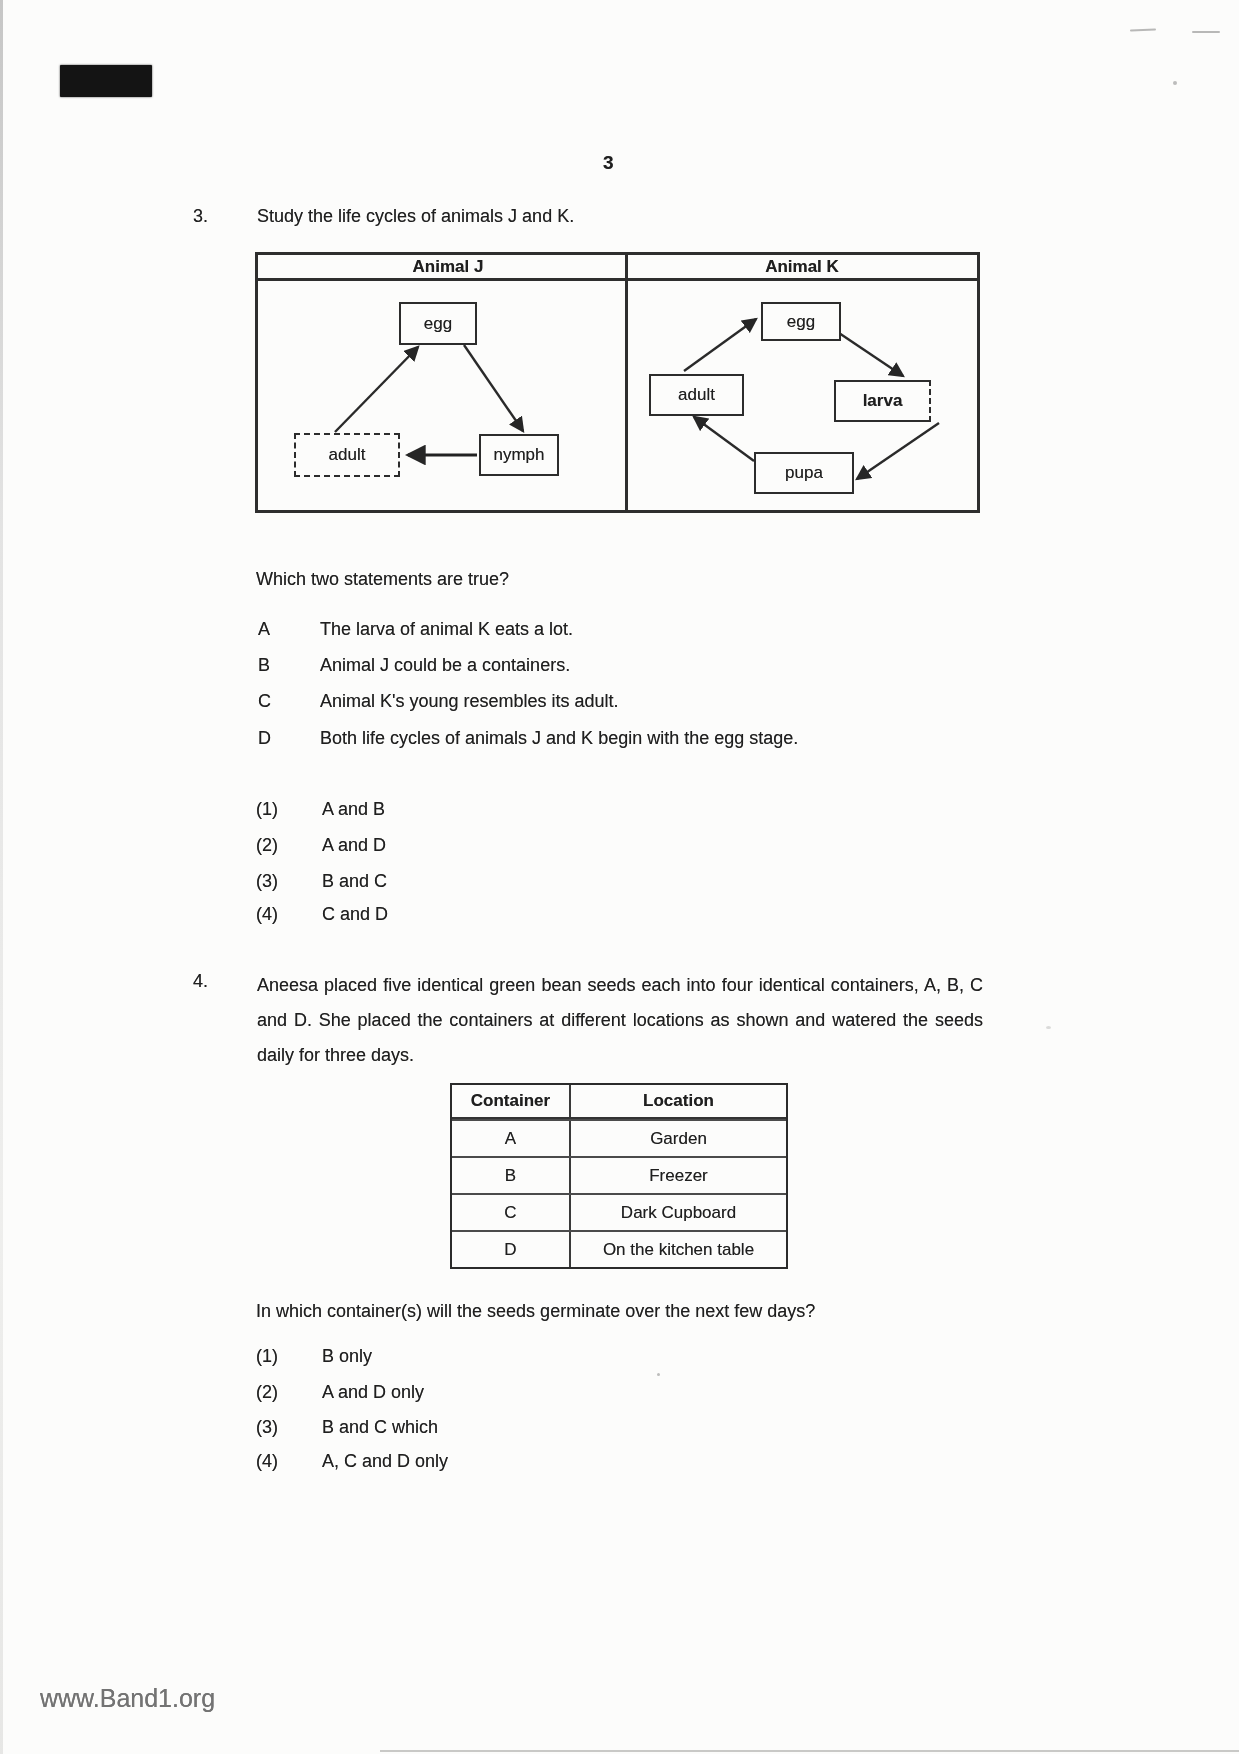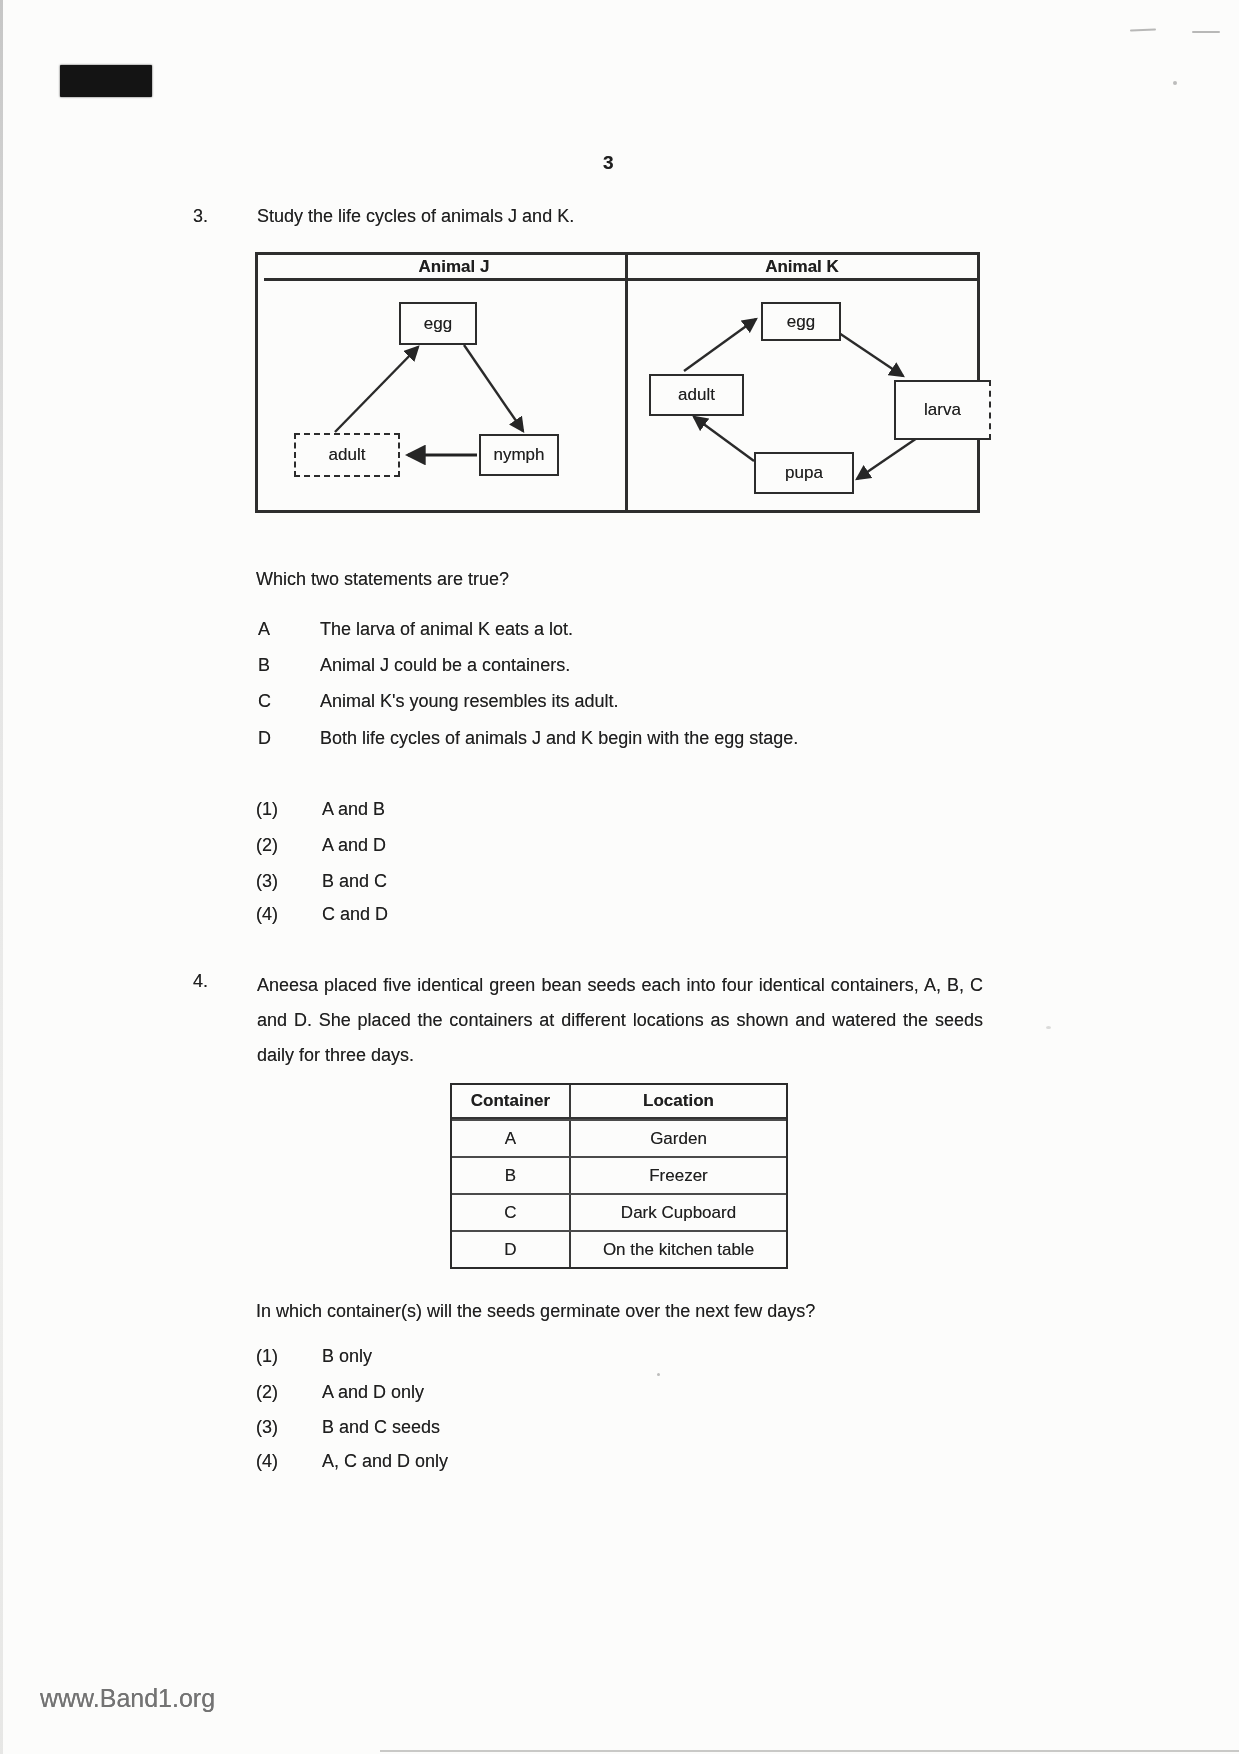--- a/index.html
+++ b/index.html
@@ -20,21 +20,21 @@
   .qline{font-size:18px;line-height:22px;white-space:nowrap;}
   .qnum{position:absolute;left:193px;}
   .qtext{position:absolute;left:257px;}
   .plain{font-size:18px;line-height:22px;white-space:nowrap;}
   .stmt .lbl{display:inline-block;width:62px;}
   .opt .lbl{display:inline-block;width:66px;}
   
   .lc{left:255px;top:252px;width:725px;height:261px;border:3px solid #2e2e2e;box-sizing:border-box;}
   .lc-head{position:absolute;top:0;height:26px;box-sizing:border-box;border-bottom:3px solid #2e2e2e;
     font-weight:bold;font-size:17px;text-align:center;line-height:24px;}
-  .lc-head.l{left:0;width:380px;margin-left:6px;}
+  .lc-head.l{left:0;width:380px;}
   .lc-head.r{left:367px;width:352px;border-left:2.5px solid #2e2e2e;}
   .lc-divider{position:absolute;left:367px;top:0;width:2.5px;height:255px;background:#2e2e2e;}
   .node{position:absolute;border:2.5px solid #2c2c2c;box-sizing:border-box;background:#fcfcfb;
     display:flex;align-items:center;justify-content:center;font-size:17px;}
   .node.dashed{border-style:dashed;}
   .node.rdash{border-right-style:dashed;}
   .arrows{position:absolute;left:0;top:0;width:100%;height:100%;}
   
   .loc-table{left:450px;top:1083px;width:338px;border:2.5px solid #2b2b2b;box-sizing:border-box;background:#fcfcfb;}
   .loc-row{display:flex;box-sizing:border-box;}
@@ -90,21 +90,21 @@
       <line x1="681" y1="168" x2="599" y2="224" stroke="#2a2a2a" stroke-width="2.4" marker-end="url(#ah)"></line>
       <line x1="496" y1="206" x2="436" y2="162" stroke="#2a2a2a" stroke-width="2.4" marker-end="url(#ah)"></line>
     </svg>
 
     <div class="node" style="left:141px;top:47px;width:78px;height:43px;">egg</div>
     <div class="node dashed" style="left:36px;top:178px;width:106px;height:44px;">adult</div>
     <div class="node" style="left:221px;top:179px;width:80px;height:42px;">nymph</div>
 
     <div class="node" style="left:503px;top:47px;width:80px;height:39px;">egg</div>
     <div class="node" style="left:391px;top:119px;width:95px;height:42px;">adult</div>
-    <div class="node rdash" style="left:636px;top:125px;width:97px;height:60px;">larva</div>
+    <div class="node rdash" style="left:576px;top:125px;width:97px;height:42px;font-weight:bold;">larva</div>
     <div class="node" style="left:496px;top:197px;width:100px;height:42px;">pupa</div>
   </div>
 
   <div class="abs plain" style="left:256px;top:568px;">Which two statements are true?</div>
 
   <div class="abs plain stmt" style="left:258px;top:618px;">
     <span class="lbl">A</span><span>The larva of animal K eats a lot.</span>
   </div>
   <div class="abs plain stmt" style="left:258px;top:654px;">
     <span class="lbl">B</span><span>Animal J could be a containers.</span>
@@ -157,21 +157,21 @@
 
   <div class="abs plain" style="left:256px;top:1300px;">In which container(s) will the seeds germinate over the next few days?</div>
 
   <div class="abs plain opt" style="left:256px;top:1345px;">
     <span class="lbl">(1)</span><span>B only</span>
   </div>
   <div class="abs plain opt" style="left:256px;top:1381px;">
     <span class="lbl">(2)</span><span>A and D only</span>
   </div>
   <div class="abs plain opt" style="left:256px;top:1416px;">
-    <span class="lbl">(3)</span><span>B and C seeds</span>
+    <span class="lbl">(3)</span><span>B and C which</span>
   </div>
   <div class="abs plain opt" style="left:256px;top:1450px;">
     <span class="lbl">(4)</span><span>A, C and D only</span>
   </div>
 
   <div class="abs footer">www.Band1.org</div>
 
 </div>
 
 </body></html>

